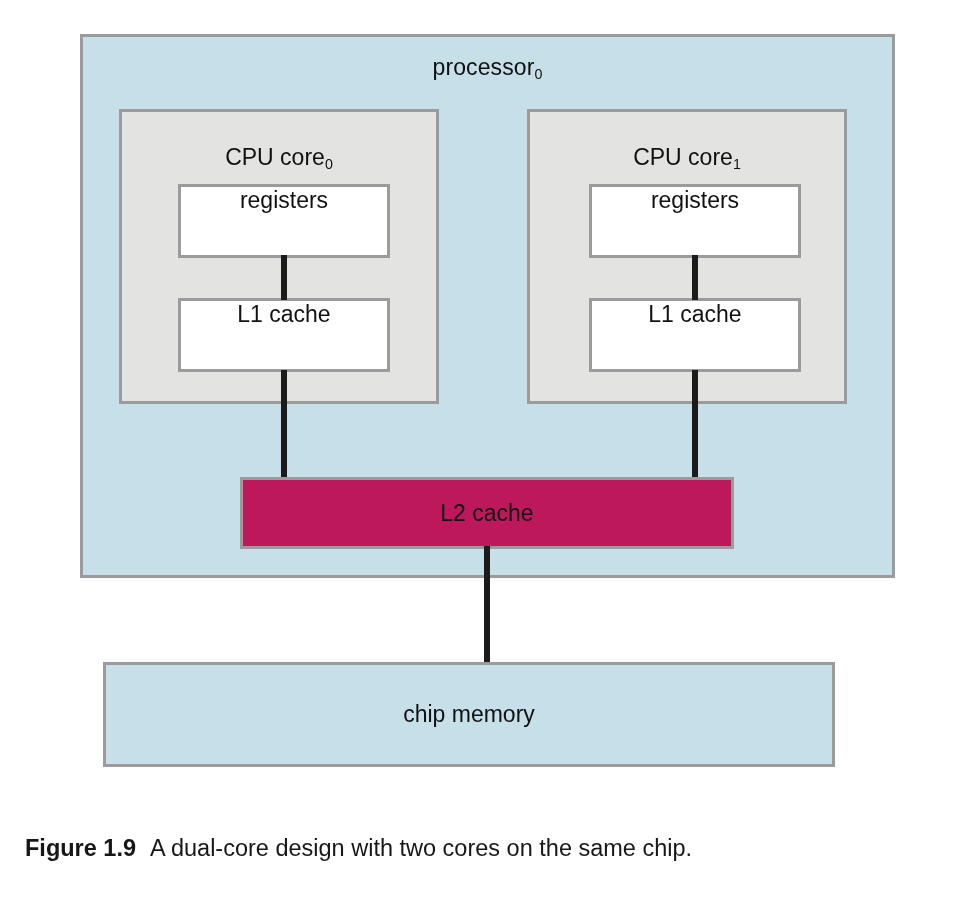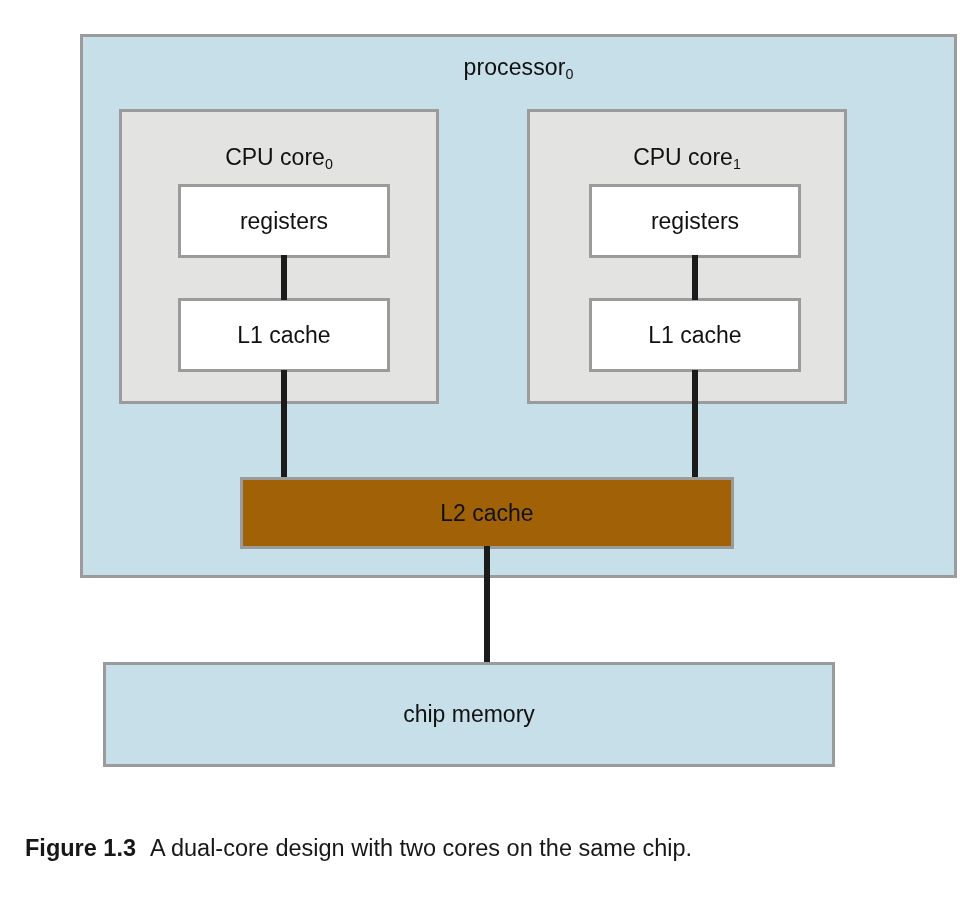--- a/index.html
+++ b/index.html
@@ -31,21 +31,21 @@
     box-sizing: border-box;
     border: 3px solid #9b9b9b;
     display: flex;
     justify-content: center;
   }
 
   
   .processor-box {
     left: 80px;
     top: 34px;
-    width: 877px;
+    width: 815px;
     height: 544px;
     background: #c7dfe8;
     align-items: flex-start;
   }
   .processor-label {
     margin-top: 17px;
     font-size: 23px;
     letter-spacing: .1px;
     color: #111;
     white-space: nowrap;
@@ -66,39 +66,38 @@
     font-size: 23px;
     color: #111;
     white-space: nowrap;
   }
 
   
   .unit-box {
     width: 212px;
     height: 74px;
     background: #ffffff;
-    align-items: center;
   }
   .unit-label {
     font-size: 23px;
     color: #111;
     white-space: nowrap;
   }
   .registers-0 { left: 178px; top: 184px; }
   .l1-0        { left: 178px; top: 298px; }
   .registers-1 { left: 589px; top: 184px; }
   .l1-1        { left: 589px; top: 298px; }
 
   
   .l2-box {
     left: 240px;
     top: 477px;
     width: 494px;
     height: 72px;
-    background: #a16207;
+    background: #be185d;
     align-items: center;
   }
   .l2-label {
     font-size: 23px;
     color: #111;
     white-space: nowrap;
   }
 
   
   .memory-box {
@@ -198,15 +197,15 @@
   <div class="box l2-box">
     <span class="l2-label">L2 cache</span>
   </div>
 
   <div class="connector conn-v conn-l2-mem"></div>
 
   <div class="box memory-box">
     <span class="memory-label">chip memory</span>
   </div>
 
-  <div class="caption"><span class="caption-label">Figure 1.3</span><span class="caption-gap"></span><span>A dual-core design with two cores on the same chip.</span></div>
+  <div class="caption"><span class="caption-label">Figure 1.9</span><span class="caption-gap"></span><span>A dual-core design with two cores on the same chip.</span></div>
 
 </div>
 
 </body></html>

